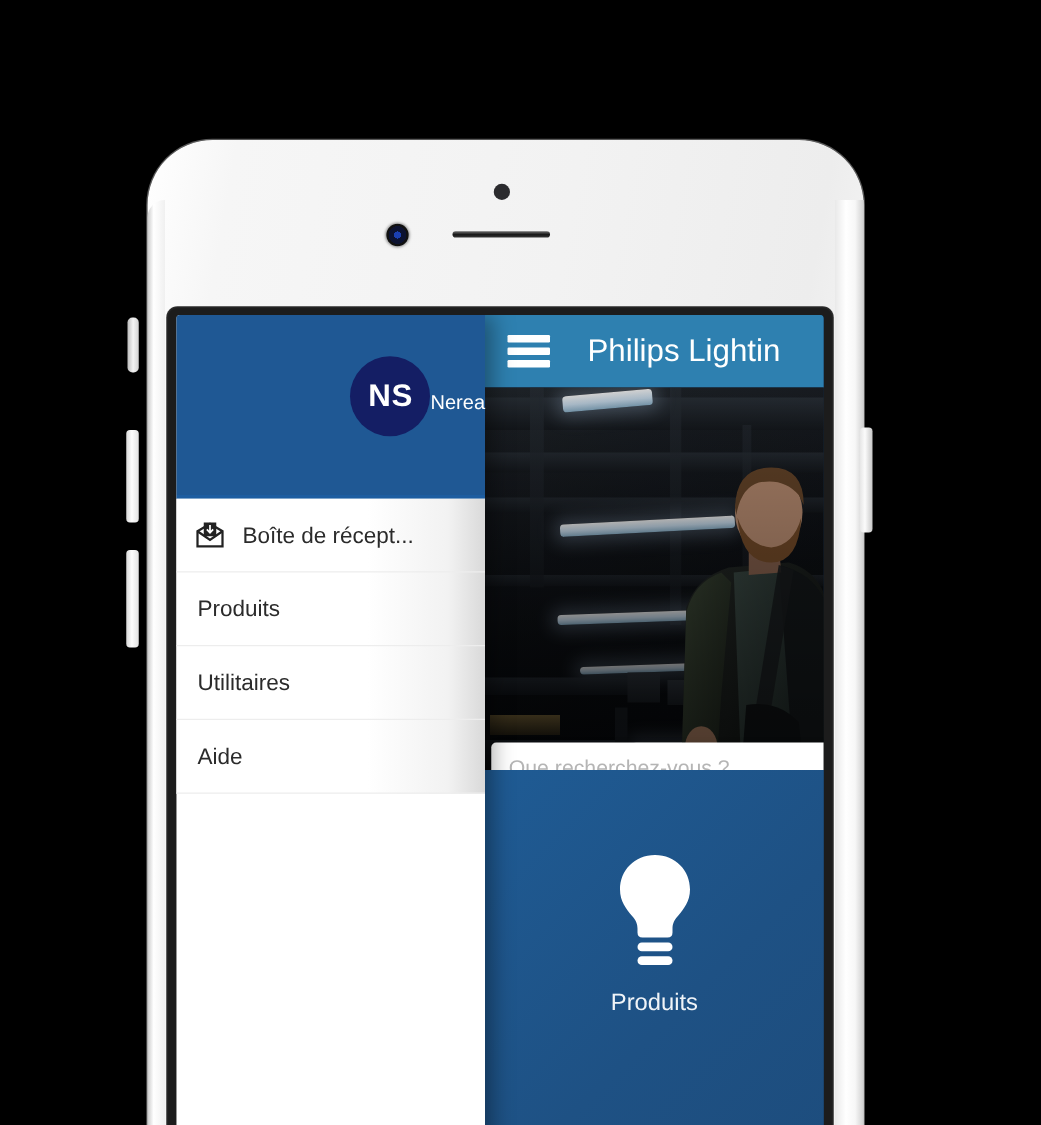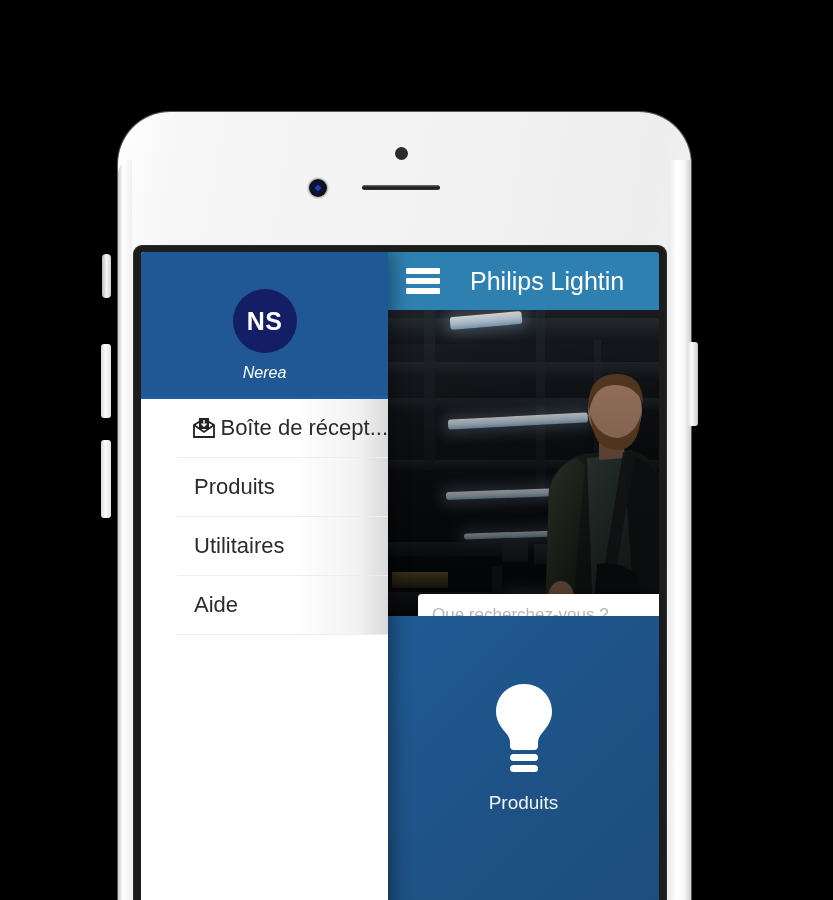--- a/index.html
+++ b/index.html
@@ -67,36 +67,36 @@
   }
 
   
   #sidebar {
     position: absolute; left: 0; top: 0; width: 247px; height: 100%;
     background: #ffffff; z-index: 5;
     box-shadow: 6px 0 16px rgba(0,0,0,.35);
   }
   #sidebar-header {
     height: 144px; background: #1f5894;
-    display: flex; flex-direction: column; align-items: center; justify-content: flex-end;
+    display: flex; align-items: center; justify-content: flex-end;
     padding-bottom: 14px;
   }
   #avatar {
     width: 64px; height: 64px; border-radius: 50%;
     background: #141e64; color: #fff;
     display: flex; align-items: center; justify-content: center;
     font-size: 25px; font-weight: bold; letter-spacing: .5px;
   }
-  #profile-name { color: #fff; font-size: 16px; margin-top: 11px; font-style: italic; }
+  #profile-name { color: #fff; font-size: 16px; margin-top: 11px; }
   #sidebar-accent { height: 3px; background: #1d5da0; }
   #sidebar-list { background: linear-gradient(90deg,#ffffff 0%,#ffffff 62%,#f2f2f2 88%,#d9d9d9 100%); }
   .nav-item {
     height: 59px; display: flex; align-items: center;
     padding-left: 15px; border-bottom: 1px solid #ededed;
-    color: #2b2b2b; font-size: 22px; margin-left: 36px;
+    color: #2b2b2b; font-size: 18px;
   }
   .nav-item .nav-icon { width: 38px; display: flex; align-items: center; }
   .nav-item.no-icon { padding-left: 17px; }
   .nav-label { white-space: nowrap; }
 
   
   #content { position: absolute; left: 247px; top: 0; right: 0; height: 100%; background: #1f5588; }
   #topbar {
     height: 58px; background: #2e80b0; display: flex; align-items: center; padding-left: 18px;
   }
@@ -117,21 +117,21 @@
     background: linear-gradient(180deg,#ffffff,#cfe4f5 55%,#8fb6cf);
     box-shadow: 0 0 14px 5px rgba(190,220,250,.28);
   }
   .girder { position: absolute; background: linear-gradient(180deg,#2c333b,#161a1f); }
   .rack { position: absolute; background: linear-gradient(180deg,#242a31,#11151a); }
   .crate { position: absolute; background: linear-gradient(180deg,#2a2f36,#171b20); }
   #man { position: absolute; right: -6px; bottom: 0; width: 138px; height: 250px; }
   #hero-shade { position: absolute; inset: 0; background: linear-gradient(180deg,rgba(0,0,0,.18),rgba(0,0,0,.55)); }
 
   
-  #search-wrap { position: absolute; left: 30px; right: -22px; bottom: -20px; z-index: 3; text-decoration: underline; }
+  #search-wrap { position: absolute; left: 5px; right: -22px; bottom: -20px; z-index: 3; text-decoration: underline; }
   #search-input {
     width: 100%; height: 42px; border: none; border-radius: 4px;
     background: #fff; font-size: 17px; color: #3a3a3a;
     padding: 0 14px; outline: none; font-family: "Liberation Sans", sans-serif;
     box-shadow: 0 2px 6px rgba(0,0,0,.3);
   }
   #search-input::placeholder { color: #b5b5b5; }
 
   
   #tile-area { position: relative; height: 356px; background: linear-gradient(135deg,#1f5b94 0%,#1e5184 55%,#1d4c7c 100%); }

